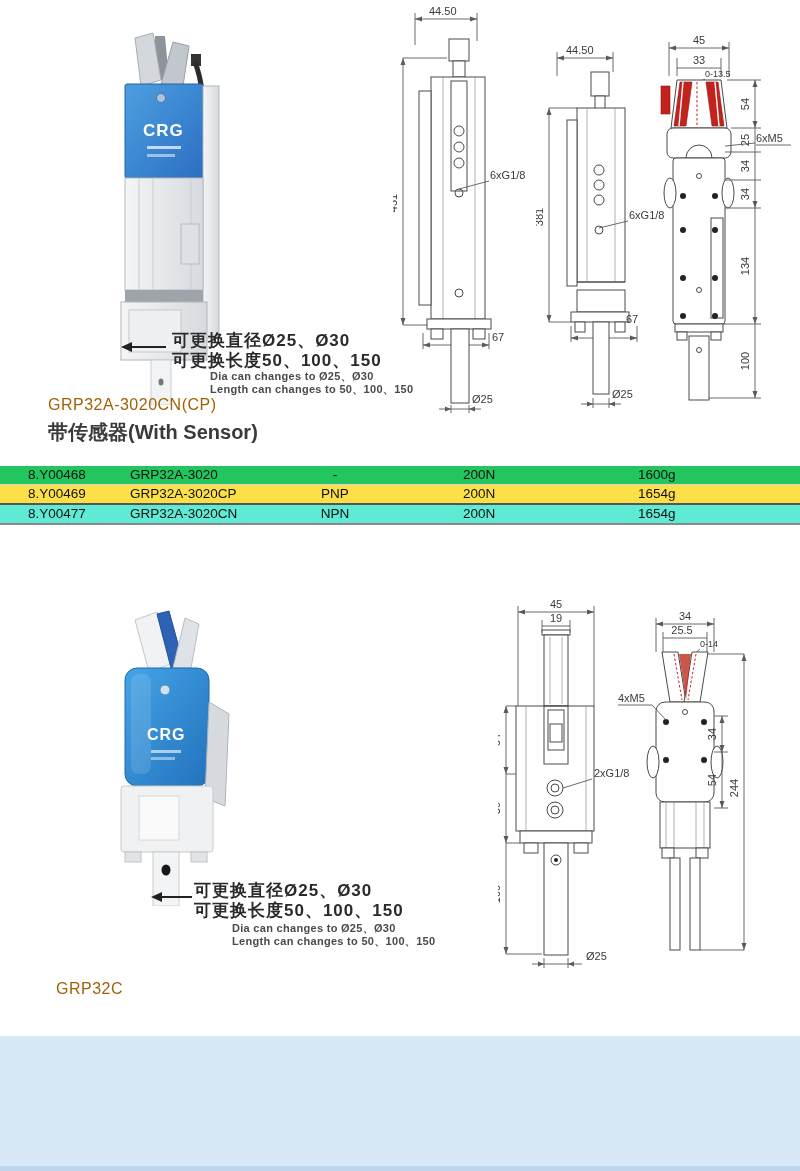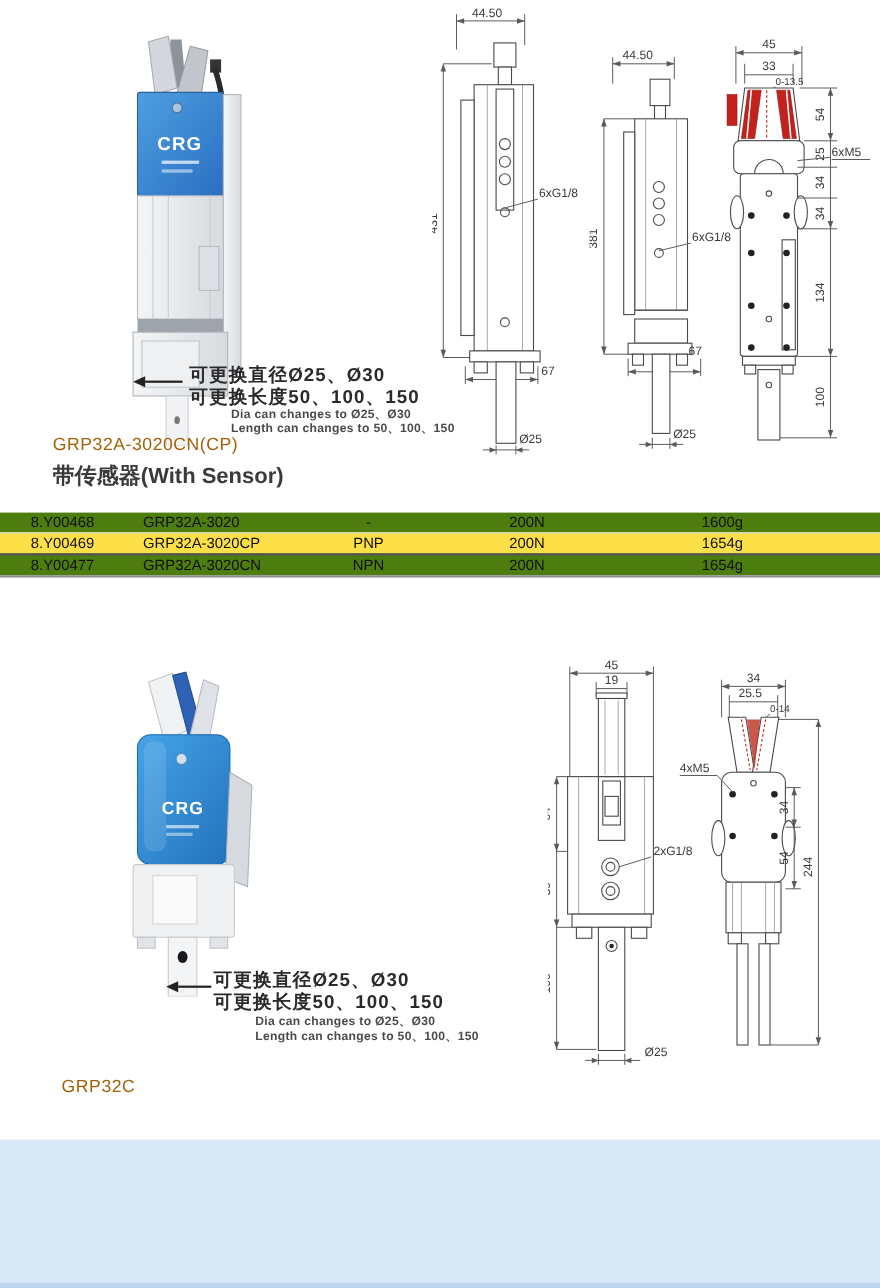--- a/index.html
+++ b/index.html
@@ -18,23 +18,23 @@
   .ptr::before { content:''; position:absolute; left:-11px; top:-4.5px;
                  border-right:11px solid #222; border-top:5px solid transparent; border-bottom:5px solid transparent; }
 
   
   .tbl { position:absolute; left:0; top:466; width:800px; }
   .tbl-header { display:flex; height:20px; line-height:20px; background:#14a7e0;
                 color:#ffffff; font-size:13.5px; font-weight:bold;
                 border-bottom:2px solid #3c3c3c; position:relative; }
   .hdr-edge { position:absolute; left:0; top:0; width:9px; height:20px; background:#16365c; }
   .tbl-row { display:flex; height:18px; line-height:17px; font-size:13.5px; color:#111; }
-  .r1 { background:#4d7c0f; }
+  .r1 { background:#22c55e; }
   .r2 { background:#fde047; border-top:1px solid #d6d6d6; }
-  .r3 { background:#4d7c0f; border-top:2px solid #555; }
+  .r3 { background:#5eead4; border-top:2px solid #555; }
   .tbl-bottom { height:0; border-bottom:2px solid #8a8a8a; }
   .c1 { width:102px; padding-left:28px; box-sizing:content-box; }
   .c2 { width:130px; }
   .c3 { width:150px; text-align:center; }
   .c4 { width:120px; padding-left:53px; box-sizing:content-box; }
   .c5 { flex:1; padding-left:55px; }
 
   
   svg .shape   { stroke:#4a4a4a; stroke-width:1; fill:#ffffff; }
   svg .shapen  { stroke:#4a4a4a; stroke-width:1; fill:none; }

